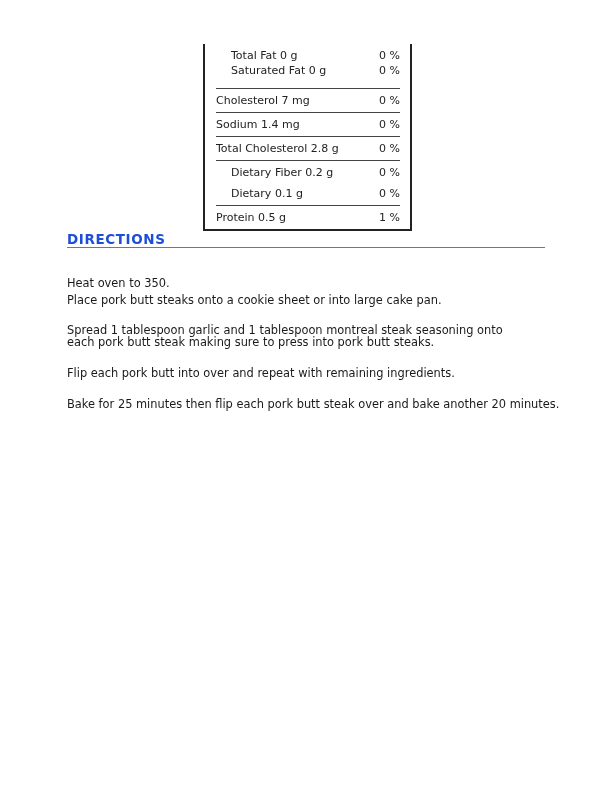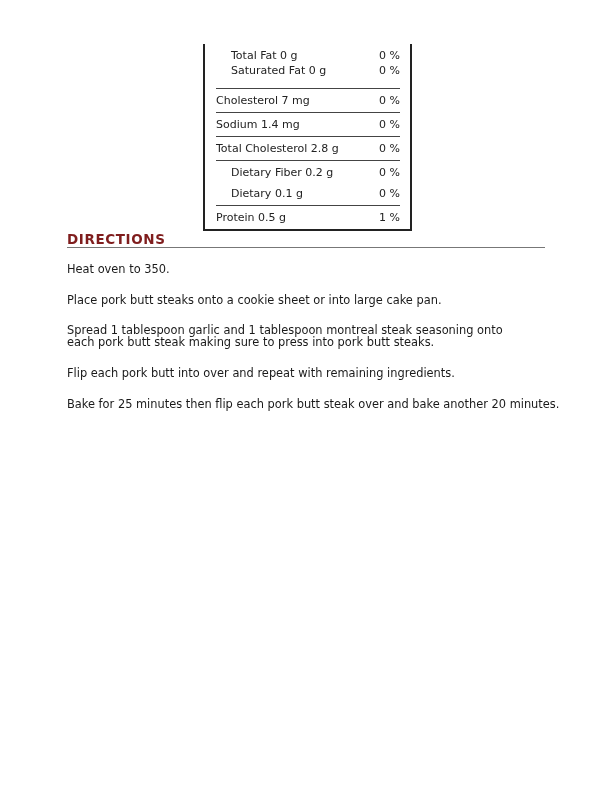--- a/index.html
+++ b/index.html
@@ -15,21 +15,21 @@
     .nrow {
       position:absolute; left:11px; width:184px; height:20px;
       font-size:11px; line-height:20px; color:#222;
     }
     .nrow.sub { left:26px; width:169px; }
     .nrow .label b { font-weight:normal; }
     .nrow .pct { position:absolute; right:0; top:0; }
     .ndiv { position:absolute; left:11px; width:184px; height:0; border-top:1px solid #444; }
     .section-title {
       position:absolute; left:67px; top:231px; font-size:13.5px; font-weight:bold;
-      letter-spacing:0.6px; color:#7f1d1d;
+      letter-spacing:0.6px; color:#1d4ed8;
     }
     .section-rule {
       position:absolute; left:67px; top:247px; width:478px; height:0; border-top:1.5px solid #777;
     }
     .step {
       position:absolute; left:67px; width:480px; font-size:11.4px; line-height:12px; color:#1a1a1a;
     }
   </style>
 </head>
 <body>
@@ -70,17 +70,17 @@
   <div class="ndiv" style="top:161px"></div>
   <div class="nrow" style="top:164px">
     <span class="label"><b>Protein</b> <span>0.5 g</span></span>
     <span class="pct">1 %</span>
   </div>
 </div>
 
 <div class="section-title">DIRECTIONS</div>
 <div class="section-rule"></div>
 
-<div class="step" style="top:263px">Heat oven to 350.</div>
+<div class="step" style="top:277px">Heat oven to 350.</div>
 <div class="step" style="top:294px">Place pork butt steaks onto a cookie sheet or into large cake pan.</div>
 <div class="step" style="top:324px; width:460px">Spread 1 tablespoon garlic and 1 tablespoon montreal steak seasoning onto each pork butt steak making sure to press into pork butt steaks.</div>
 <div class="step" style="top:367px">Flip each pork butt into over and repeat with remaining ingredients.</div>
 <div class="step" style="top:398px; width:500px">Bake for 25 minutes then flip each pork butt steak over and bake another 20 minutes.</div>
 
 </body></html>

